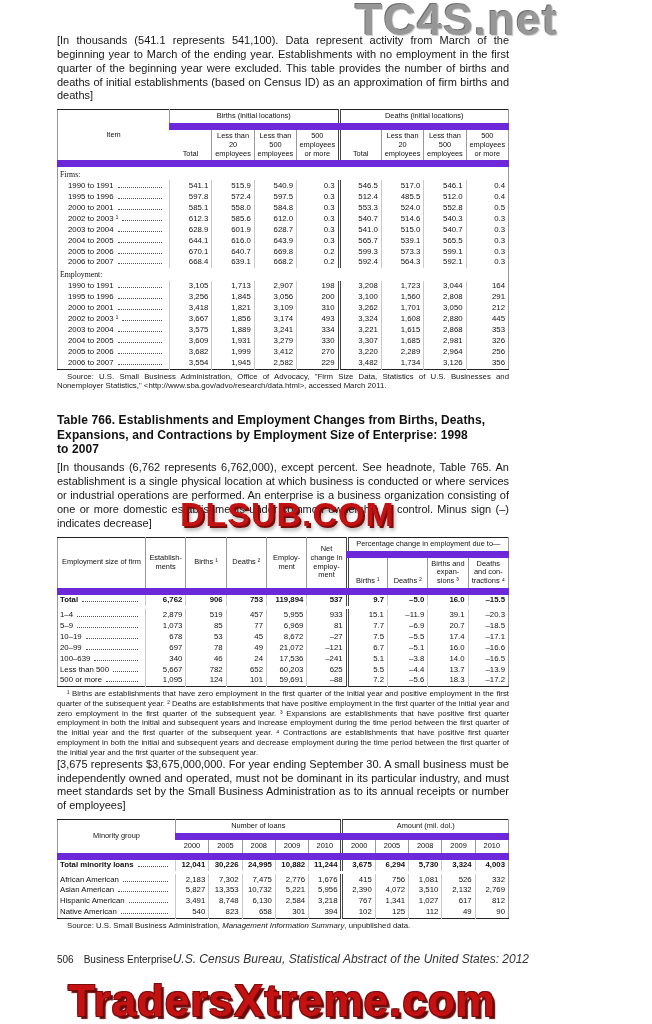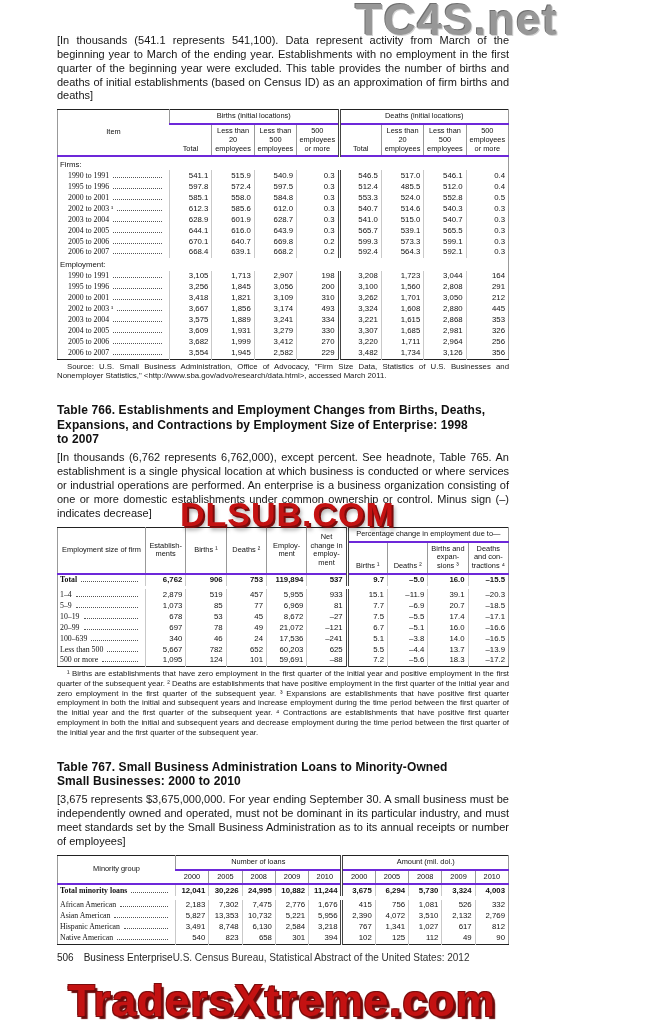--- a/index.html
+++ b/index.html
@@ -27,47 +27,47 @@
 
   
   table {
     width:100%; border-collapse:collapse; table-layout:fixed;
     border-top:1.2px solid #222; border-bottom:1.2px solid #222;
     border-left:1px solid #999; border-right:1px solid #999;
   }
   thead th {
     font-weight:normal; font-size:7.4px; line-height:1.18; text-align:center;
     vertical-align:bottom; padding:2px 1px; border-left:1px solid #999;
-    border-bottom:2px solid #6d28d9;
+    border-bottom:7px solid #6d28d9;
   }
   thead th.vm { vertical-align:middle; }
   thead th:first-child { border-left:none; }
   th.grp, td.grp { border-left:3px double #444 !important; }
   tbody td { font-size:7.8px; line-height:1.28; padding:.5px 3px .5px 2px; }
   td.num { text-align:right; border-left:1px solid #c9c9c9; }
-  td.section { padding-top:2.5px; }
+  td.section { padding-top:2.5px;font-family:Liberation Serif, serif; }
   td.rowlbl { padding-left:2px; }
   td.rowlbl.indent { padding-left:10px; }
   .bold { font-weight:bold; }
-  .lblwrap { display:flex; align-items:baseline;font-family:Liberation Serif, serif; }
+  .lblwrap { display:flex; align-items:baseline; }
   .lbl { white-space:nowrap; }
   .dots { flex:1; min-width:6px; border-bottom:1.2px dotted #555; margin:0 4px 2px 4px; }
   tr.spacer td { height:3.5px; padding:0; border:none; }
   col.c-item765 { width:112px; }
   col.c-item766 { width:88px; }
   col.c-item767 { width:118px; }
 
   
   .page-footer {
     position:absolute; top:952px; left:57px; right:16px;
     display:flex; align-items:baseline;
   }
   .footer-left { font-size:10px; color:#222; }
   .footer-left .pgnum { margin-right:10px; }
-  .footer-right { font-size:10px; color:#333; }
+  .footer-right { font-size:12px; color:#333;font-style:italic; }
 
   
   .wm { position:absolute; z-index:50; font-weight:bold; pointer-events:none; }
   .wm-top {
     top:-6px; right:6px; font-size:45px; color:#979797; letter-spacing:1px;
     text-shadow:1px 1px 0 #d2d2d2, -1px -1px 0 #6e6e6e;
   }
   .wm-mid {
     top:495px; left:180px; font-size:34px; color:#c41212; letter-spacing:1px;
     text-shadow:2px 2px 0 #7a0c0c, 3px 4px 4px rgba(0,0,0,.35);
@@ -354,21 +354,21 @@
               <div class="lblwrap">
                 <span class="lbl">2005 to 2006</span>
                 <span class="dots"></span>
               </div>
             </td>
             <td class="num">3,682</td>
             <td class="num">1,999</td>
             <td class="num">3,412</td>
             <td class="num">270</td>
             <td class="num grp">3,220</td>
-            <td class="num">1,711</td>
+            <td class="num">2,289</td>
             <td class="num">2,964</td>
             <td class="num">256</td>
           </tr>
           <tr>
             <td class="rowlbl indent">
               <div class="lblwrap">
                 <span class="lbl">2006 to 2007</span>
                 <span class="dots"></span>
               </div>
             </td>
@@ -560,22 +560,20 @@
             <td class="num">–5.6</td>
             <td class="num">18.3</td>
             <td class="num">–17.2</td>
           </tr>
         </tbody>
     </table>
     <p class="footnote">¹ Births are establishments that have zero employment in the first quarter of the initial year and positive employment in the first quarter of the subsequent year. ² Deaths are establishments that have positive employment in the first quarter of the initial year and zero employment in the first quarter of the subsequent year. ³ Expansions are establishments that have positive first quarter employment in both the initial and subsequent years and increase employment during the time period between the first quarter of the initial year and the first quarter of the subsequent year. ⁴ Contractions are establishments that have positive first quarter employment in both the initial and subsequent years and decrease employment during the time period between the first quarter of the initial year and the first quarter of the subsequent year.</p>
   </section>
 
   <section>
-    <h2 class="tbl-title mt">Table 767. Small Business Administration Loans to Minority-Owned
-Small Businesses: 2000 to 2010</h2>
     <p class="headnote">[3,675 represents $3,675,000,000. For year ending September 30. A small business must be independently owned and operated, must not be dominant in its particular industry, and must meet standards set by the Small Business Administration as to its annual receipts or number of employees]</p>
     <table>
       <colgroup>
           <col class="c-item767">
           <col>
           <col>
           <col>
           <col>
           <col>
           <col>
@@ -692,20 +690,21 @@
             <td class="num">301</td>
             <td class="num">394</td>
             <td class="num grp">102</td>
             <td class="num">125</td>
             <td class="num">112</td>
             <td class="num">49</td>
             <td class="num">90</td>
           </tr>
         </tbody>
     </table>
+    <p class="footnote"><span>Source: U.S. Small Business Administration, </span><i>Management Information Summary</i><span>, unpublished data.</span></p>
   </section>
 
   <div class="page-footer">
     <span class="footer-left"><span class="pgnum">506</span><span>Business Enterprise</span></span>
     <span class="footer-right">U.S. Census Bureau, Statistical Abstract of the United States: 2012</span>
   </div>
 
 </div>
 
 </body></html>

